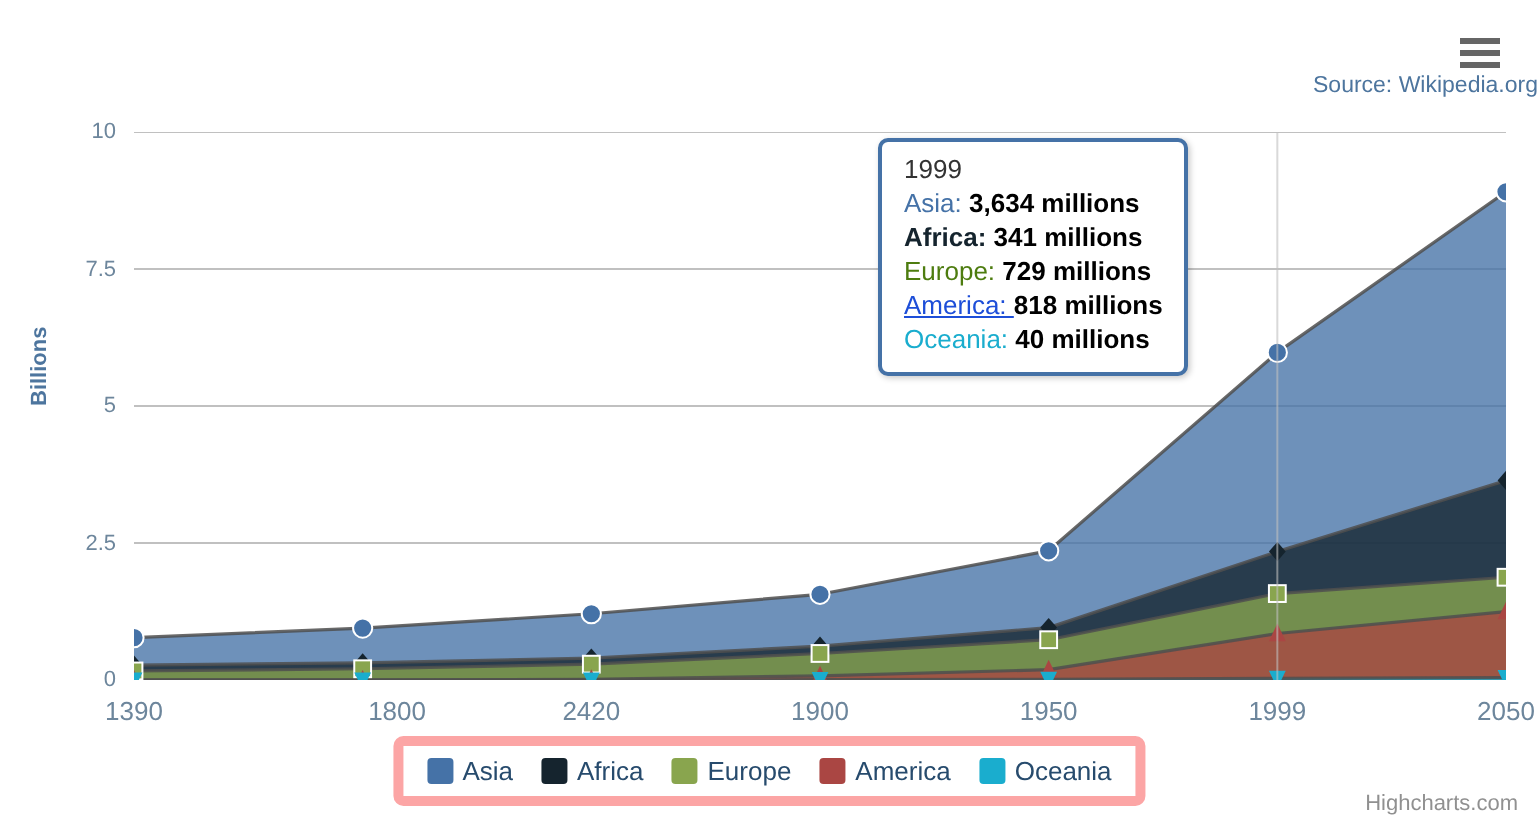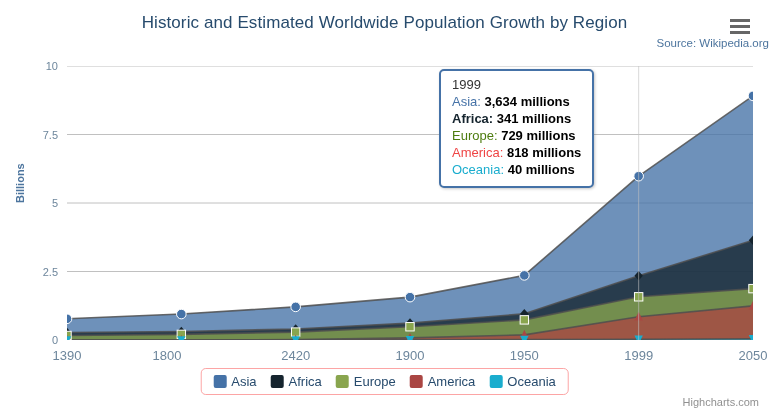--- a/index.html
+++ b/index.html
@@ -102,21 +102,21 @@
     transform-origin: 0 0;
     white-space: nowrap;
     font-family: "Liberation Sans", sans-serif;
   }
   
   #legend {
     position: absolute;
     left: 50%;
     transform: translateX(-50%);
     top: 368px;
-    border: 1px solid #fca5a5;
+    border: 5px solid #fca5a5;
     border-radius: 5px;
     background: #ffffff;
     padding: 5px 12px;
     display: flex;
     gap: 14px;
     box-sizing: border-box;
   }
   .legend-item {
     display: flex;
     align-items: center;
@@ -169,41 +169,40 @@
     color: #909090;
     font-family: "Liberation Sans", sans-serif;
     cursor: pointer;
   }
 </style>
 </head>
 <body>
 
 <div id="chart-root">
 
-  <div class="chart-title">Historic and Estimated Worldwide Population Growth by Region</div>
   <div class="chart-subtitle">Source: Wikipedia.org</div>
 
   <div class="context-button">
     <div class="bar"></div>
     <div class="bar"></div>
     <div class="bar"></div>
   </div>
 
   <div class="yaxis-title">Billions</div>
 
   <div id="yticks">
       <div class="ytick" style="top: 340px; right: 711px;">0</div>
       <div class="ytick" style="top: 271.5px; right: 711px;">2.5</div>
       <div class="ytick" style="top: 203px; right: 711px;">5</div>
       <div class="ytick" style="top: 134.5px; right: 711px;">7.5</div>
       <div class="ytick" style="top: 66px; right: 711px;">10</div>
     </div>
   <div id="xticks">
       <div class="xtick" style="left: 67px; top: 348px;">1390</div>
-      <div class="xtick" style="left: 167px; top: 348px;">1800</div>
+      <div class="xtick" style="left: 178px; top: 348px; text-align: right;">1800</div>
       <div class="xtick" style="left: 295.667px; top: 348px;">2420</div>
       <div class="xtick" style="left: 410px; top: 348px;">1900</div>
       <div class="xtick" style="left: 524.333px; top: 348px;">1950</div>
       <div class="xtick" style="left: 638.667px; top: 348px;">1999</div>
       <div class="xtick" style="left: 753px; top: 348px;">2050</div>
     </div>
 
   <div id="plot">
     <svg class="svg-layer" id="plot-svg" width="686" height="274">
         <line x1="0" x2="686" y1="274" y2="274" stroke="#C0D0E0" stroke-width="1"></line>
@@ -259,21 +258,21 @@
         <line x1="571.6666666666666" x2="571.6666666666666" y1="0" y2="274" stroke="#c0c0c0" stroke-width="1" stroke-opacity="0.6"></line>
       </svg>
   </div>
 
   <div id="tooltip">
     <div class="tt-header">1999</div>
     <div id="tooltip-rows">
         <div class="tt-row"><span class="tt-name" style="color: rgb(69, 114, 167);">Asia: </span><span class="tt-val">3,634 millions</span></div>
         <div class="tt-row"><span class="tt-name" style="color: rgb(21, 36, 46); font-weight: bold;">Africa: </span><span class="tt-val">341 millions</span></div>
         <div class="tt-row"><span class="tt-name" style="color: #4d7c0f;">Europe: </span><span class="tt-val">729 millions</span></div>
-        <div class="tt-row"><span class="tt-name" style="color: #ef4444;">America: </span><span class="tt-val">818 millions</span></div>
+        <div class="tt-row"><span class="tt-name" style="color: #1d4ed8; text-decoration: underline;">America: </span><span class="tt-val">818 millions</span></div>
         <div class="tt-row"><span class="tt-name" style="color: rgb(26, 173, 206);">Oceania: </span><span class="tt-val">40 millions</span></div>
       </div>
   </div>
 
   <div id="legend">
       <div class="legend-item">
         <span class="legend-swatch" style="background: rgb(69, 114, 167);"></span>
         <span class="legend-label">Asia</span>
       </div>
       <div class="legend-item">

